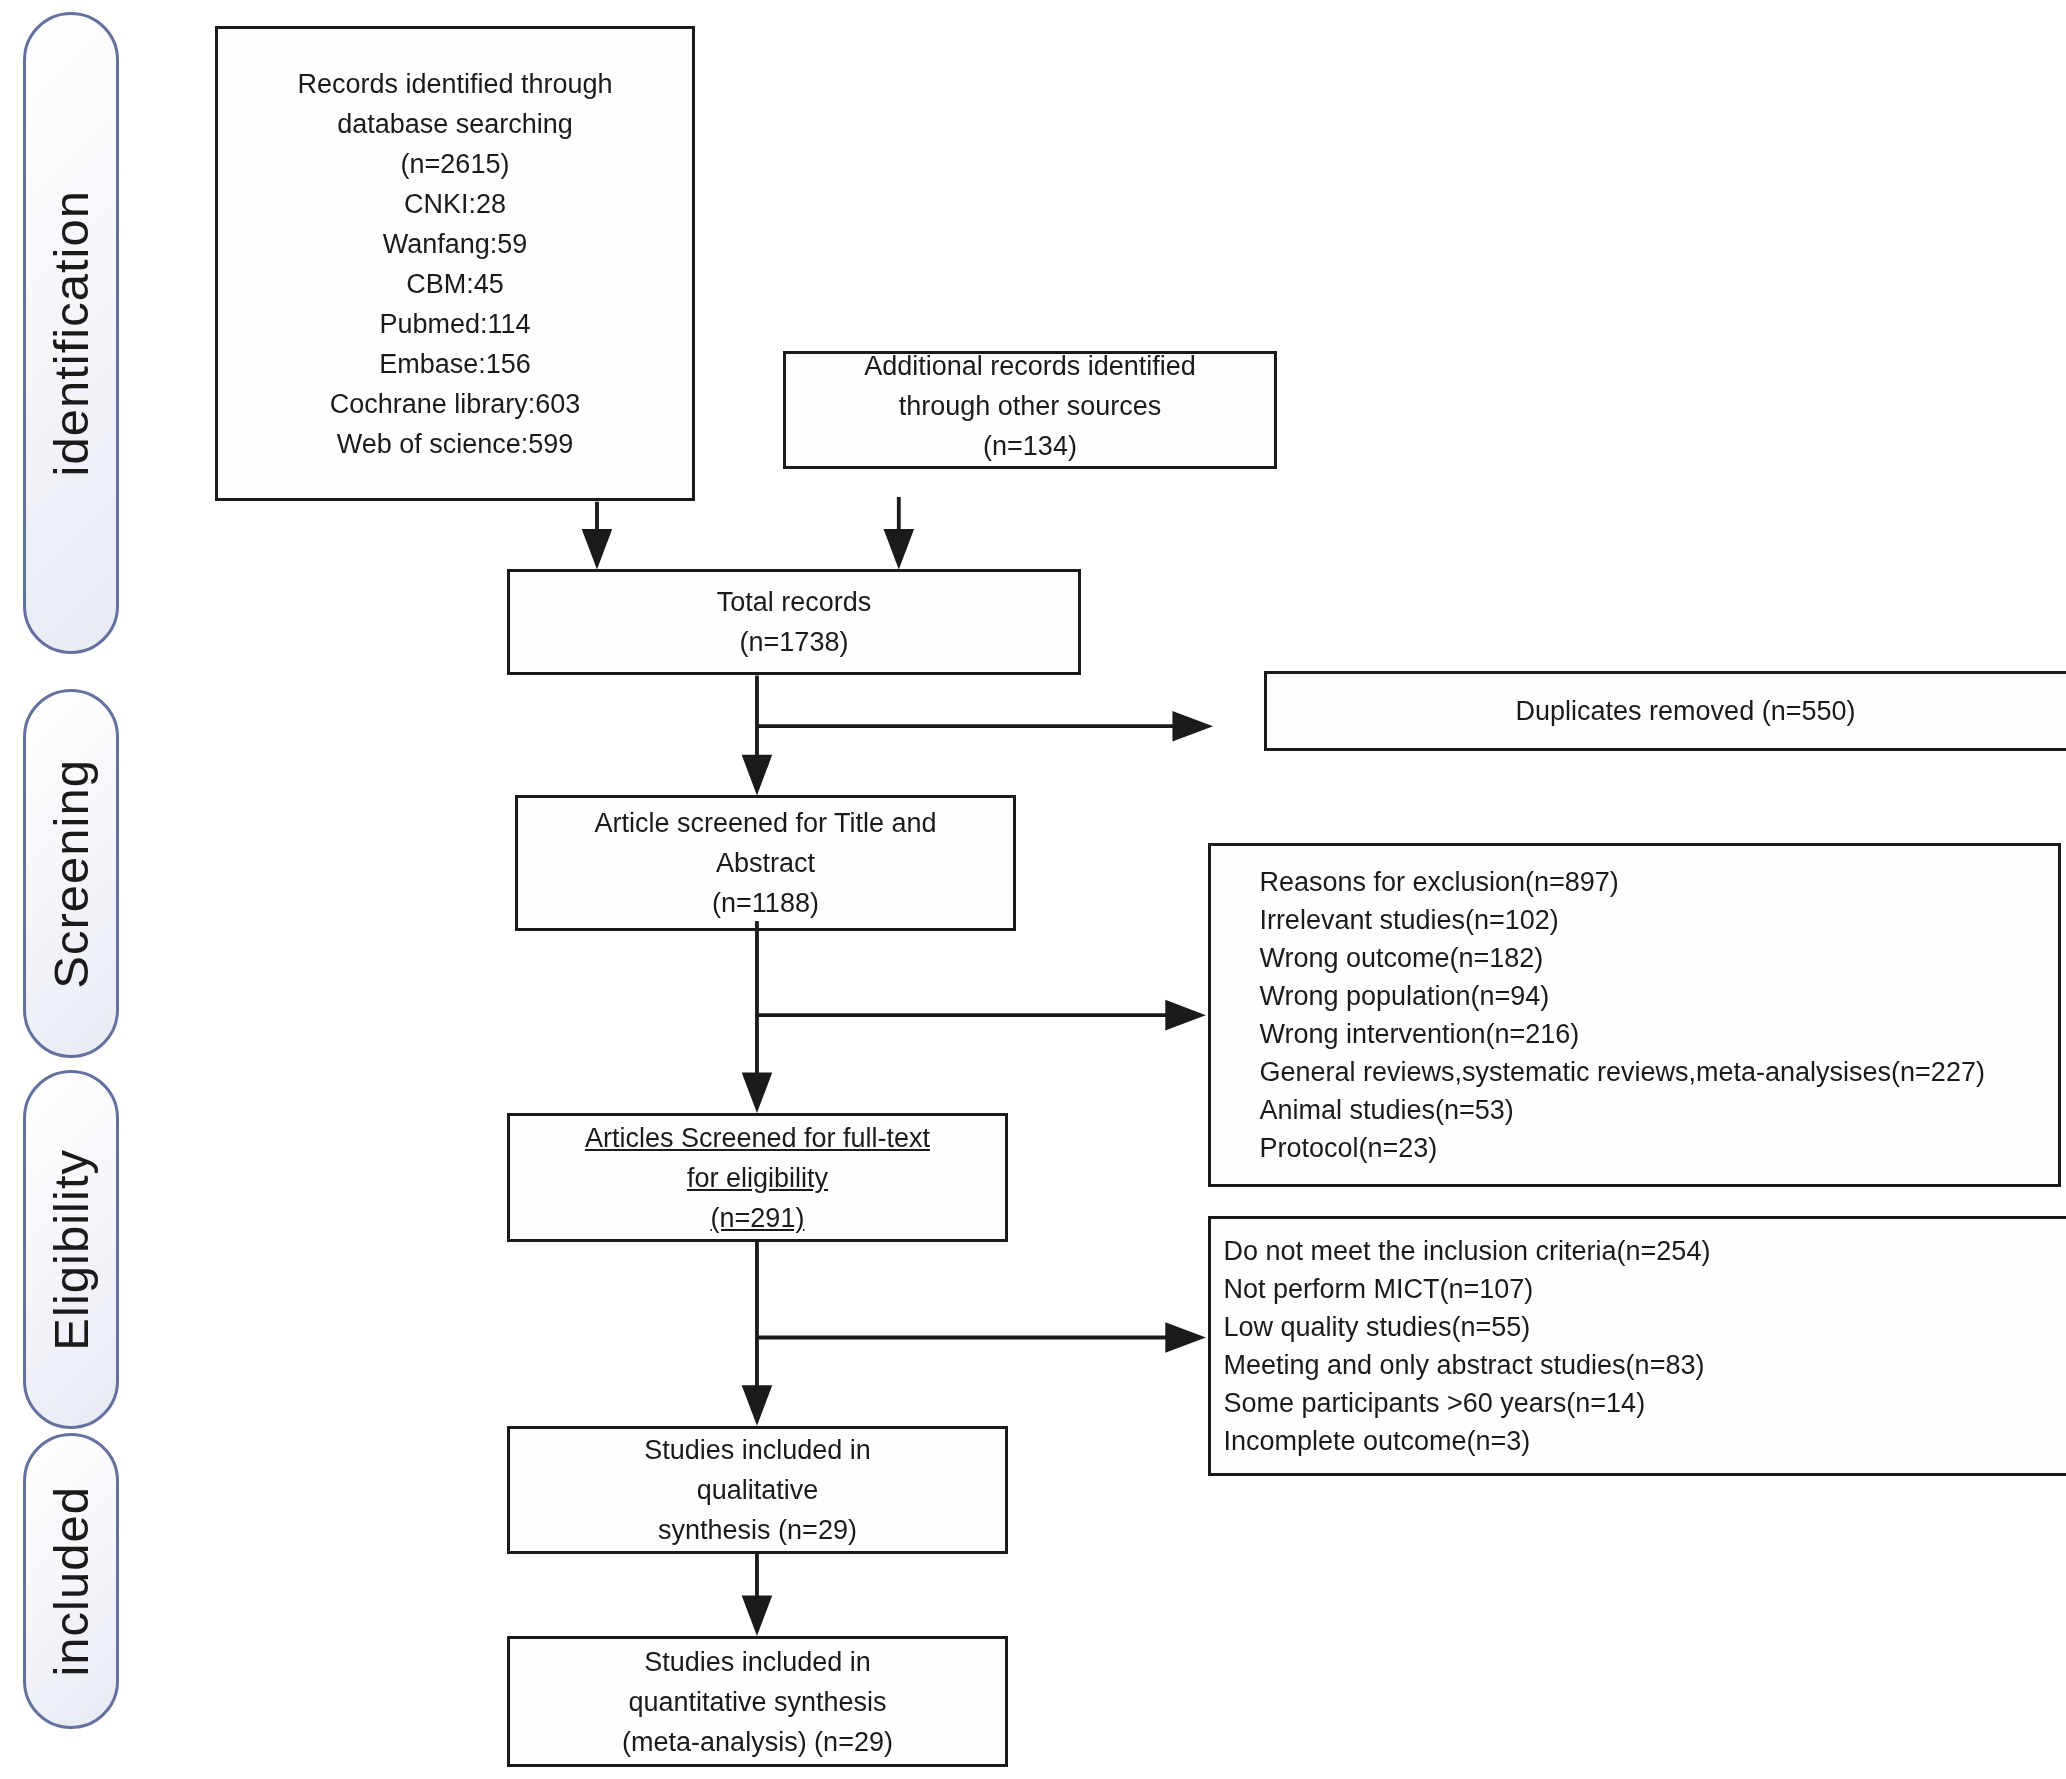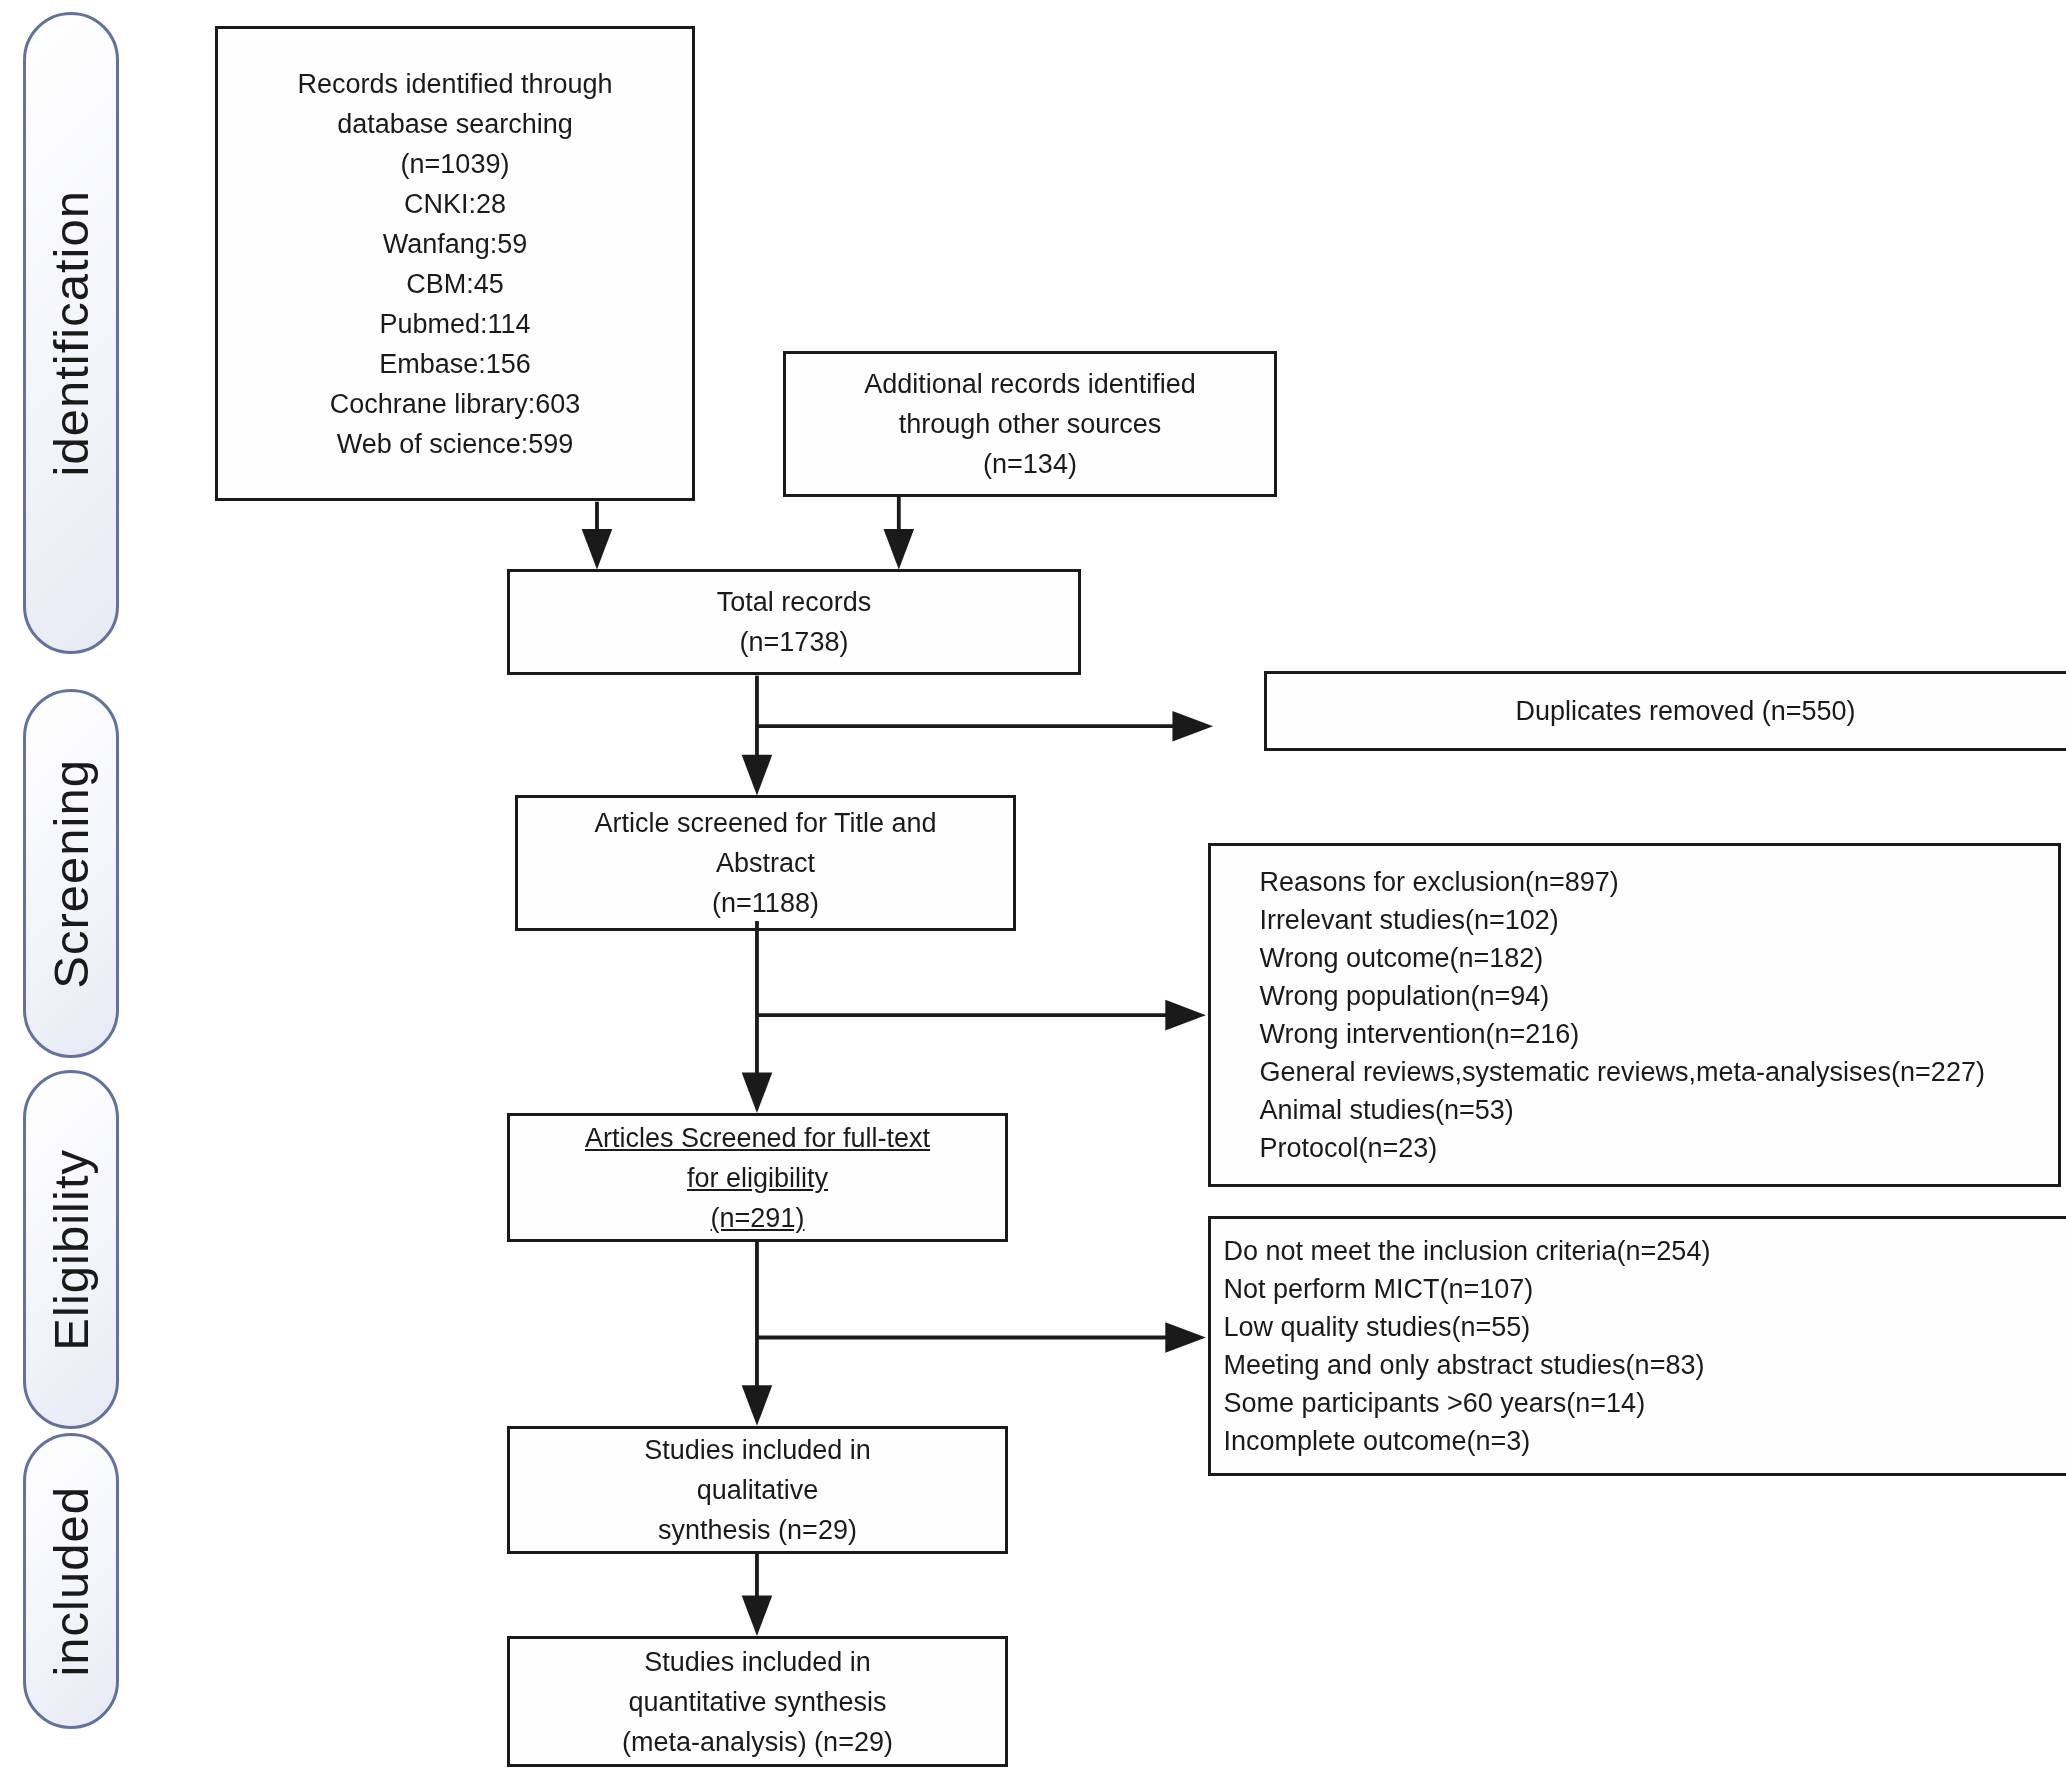--- a/index.html
+++ b/index.html
@@ -66,31 +66,31 @@
   <div class="stage" style="top:1070px;height:359px;">
     <span class="vtxt">Eligibility</span>
   </div>
   <div class="stage" style="top:1433px;height:296px;">
     <span class="vtxt">included</span>
   </div>
 
   <div class="box center" style="left:215px;top:26px;width:480px;height:475px;">
     <div class="txt">Records identified through
 database searching
-(n=1039)
+(n=2615)
 CNKI:28
 Wanfang:59
 CBM:45
 Pubmed:114
 Embase:156
 Cochrane library:603
 Web of science:599</div>
   </div>
 
-  <div class="box center" style="left:783px;top:351px;width:494px;height:146px;">
+  <div class="box center" style="left:783px;top:351px;width:494px;height:118px;align-items:flex-end;">
     <div class="txt">Additional records identified
 through other sources
 (n=134)</div>
   </div>
 
   <div class="box center" style="left:507px;top:569px;width:574px;height:106px;">
     <div class="txt">Total records
 (n=1738)</div>
   </div>
 

